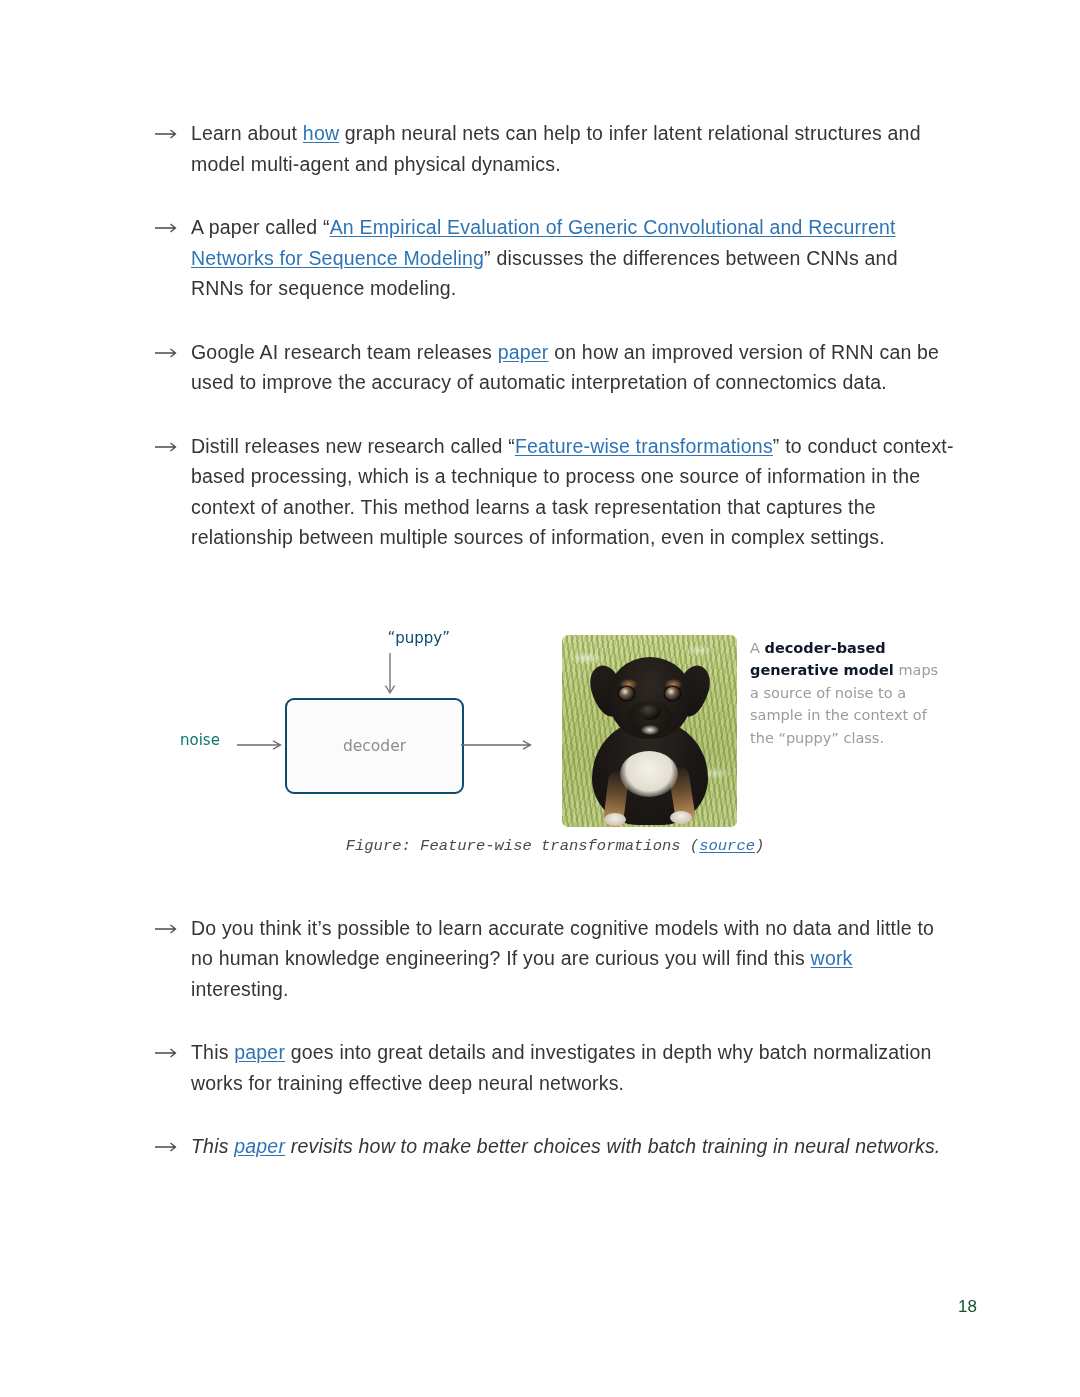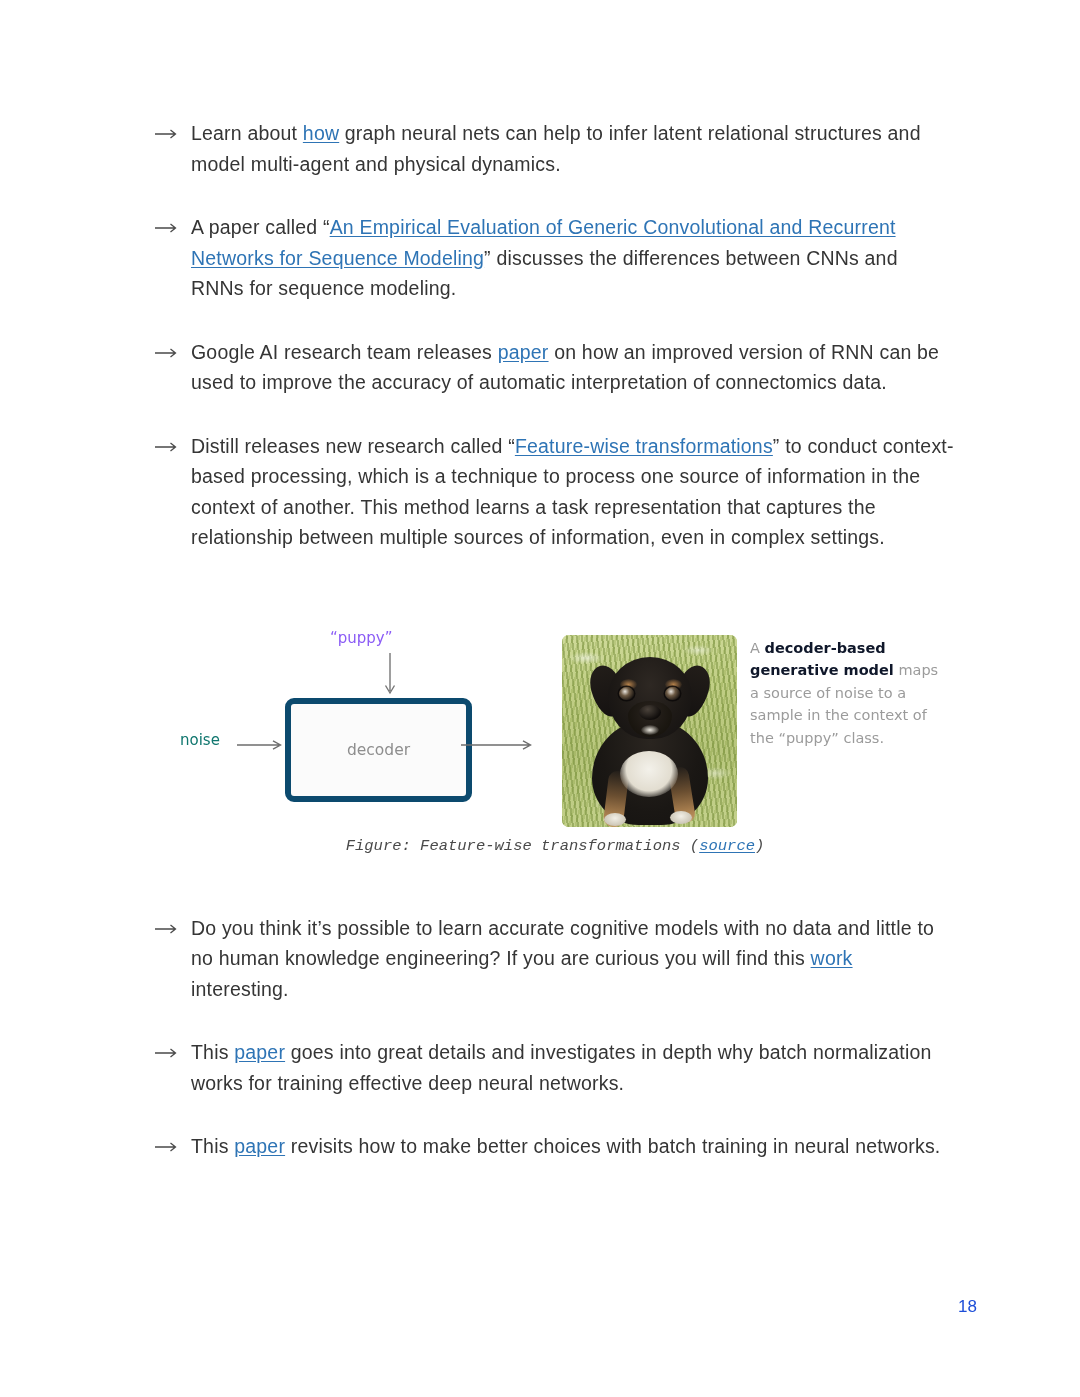--- a/index.html
+++ b/index.html
@@ -32,21 +32,21 @@
   
   .bullet {
     position: relative;
     padding-left: 36px;
     margin-bottom: 33px;
     font-size: 19.5px;
     line-height: 30.5px;
     color: #353535;
     letter-spacing: 0.01em;
   }
-  .bullet:last-of-type { margin-bottom: 16px; }
+  .bullet:last-of-type { margin-bottom: 16px; font-style: italic; }
 
   .arrow-marker {
     position: absolute;
     left: 0;
     top: 0;
     width: 26px;
     height: 30px;
     color: #4a4a4a;
     font-size: 19px;
     line-height: 30px;
@@ -73,42 +73,42 @@
     top: 8px;
     width: 540px;
     height: 200px;
   }
 
   .lbl-puppy {
     position: absolute;
     left: 155px;
     top: 16px;
     width: 120px;
-    text-align: left;
+    text-align: right;
     font-size: 15px;
-    color: #8b5cf6;
+    color: #0c4a6e;
     font-family: "DejaVu Sans", sans-serif;
   }
 
   .arrow-down {
     position: absolute;
     left: 208px;
     top: 40px;
     width: 14px;
     height: 46px;
     color: #767676;
   }
 
   .decoder-box {
     position: absolute;
     left: 110px;
     top: 85px;
     width: 175px;
     height: 92px;
-    border: 6px solid #0c4a6e;
+    border: 2px solid #0c4a6e;
     border-radius: 9px;
     background: #fbfbfb;
     display: flex;
     align-items: center;
     justify-content: center;
     font-size: 15.5px;
     color: #8e8e8e;
     font-family: "DejaVu Sans", sans-serif;
   }
 
@@ -277,21 +277,21 @@
     font-style: italic;
     color: #2e74b5;
   }
 
   
   .page-number {
     position: absolute;
     right: 103px;
     bottom: 80px;
     font-size: 17px;
-    color: #1d4ed8;
+    color: #14532d;
   }
 </style>
 </head>
 <body>
 
 <div class="page">
 
   <div class="content">
 
     <div class="bullet">

